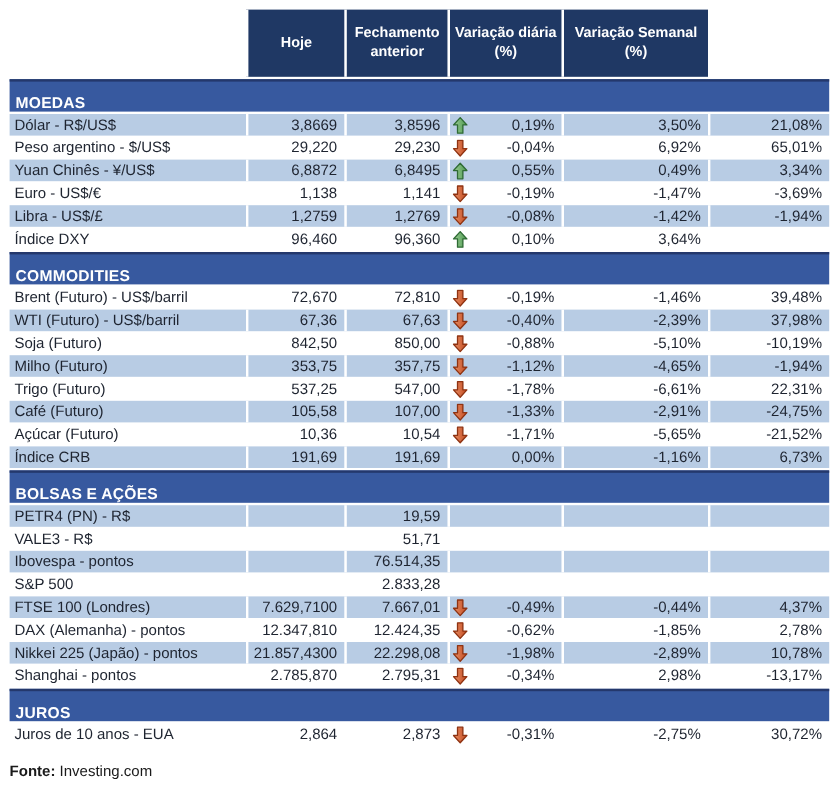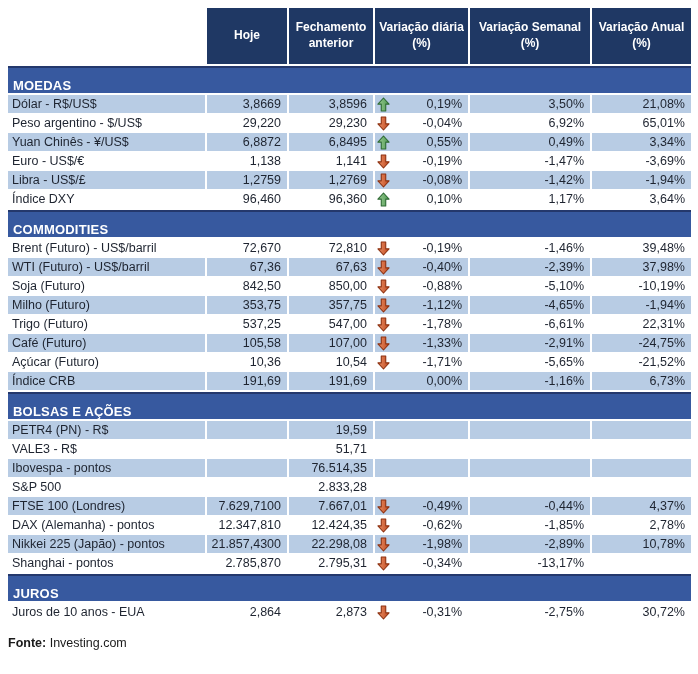--- a/index.html
+++ b/index.html
@@ -70,21 +70,20 @@
 </svg>
 
 <div class="page">
 
   <div class="grid">
     <div class="hcell empty"></div>
     <div class="hcell">Hoje</div>
     <div class="hcell">Fechamento anterior</div>
     <div class="hcell">Variação diária (%)</div>
     <div class="hcell">Variação Semanal (%)</div>
-    <div class="hcell">Variação Anual (%)</div>
   </div>
 
   <div id="table-body">
       <div class="band">
         <span>MOEDAS</span>
       </div>
       <div class="grid row shade">
         <div class="cell label">Dólar - R$/US$</div>
         <div class="cell num">3,8669</div>
         <div class="cell num">3,8596</div>
@@ -164,21 +163,20 @@
         <div class="cell num">96,460</div>
         <div class="cell num">96,360</div>
         <div class="cell daily">
           <span class="icon">
             <svg viewBox="0 0 14 16" width="13" height="15">
               <path d="M7 1 L13 7.6 H9.4 V15 H4.6 V7.6 H1 Z" fill="url(#gradUp)" stroke="#2F6B35" stroke-width="1.2" stroke-linejoin="round"></path>
             </svg>
           </span>
           <span>0,10%</span>
         </div>
-        <div class="cell num">1,17%</div>
         <div class="cell num">3,64%</div>
       </div>
       <div class="band">
         <span>COMMODITIES</span>
       </div>
       <div class="grid row">
         <div class="cell label">Brent (Futuro) - US$/barril</div>
         <div class="cell num">72,670</div>
         <div class="cell num">72,810</div>
         <div class="cell daily">
@@ -390,20 +388,21 @@
         <div class="cell num">2.785,870</div>
         <div class="cell num">2.795,31</div>
         <div class="cell daily">
           <span class="icon">
             <svg viewBox="0 0 14 16" width="13" height="15">
               <path d="M7 15 L1 8.4 H4.6 V1 H9.4 V8.4 H13 Z" fill="url(#gradDown)" stroke="#8F3312" stroke-width="1.2" stroke-linejoin="round"></path>
             </svg>
           </span>
           <span>-0,34%</span>
         </div>
+        <div class="cell num">2,98%</div>
         <div class="cell num">-13,17%</div>
       </div>
       <div class="band">
         <span>JUROS</span>
       </div>
       <div class="grid row">
         <div class="cell label">Juros de 10 anos - EUA</div>
         <div class="cell num">2,864</div>
         <div class="cell num">2,873</div>
         <div class="cell daily">

